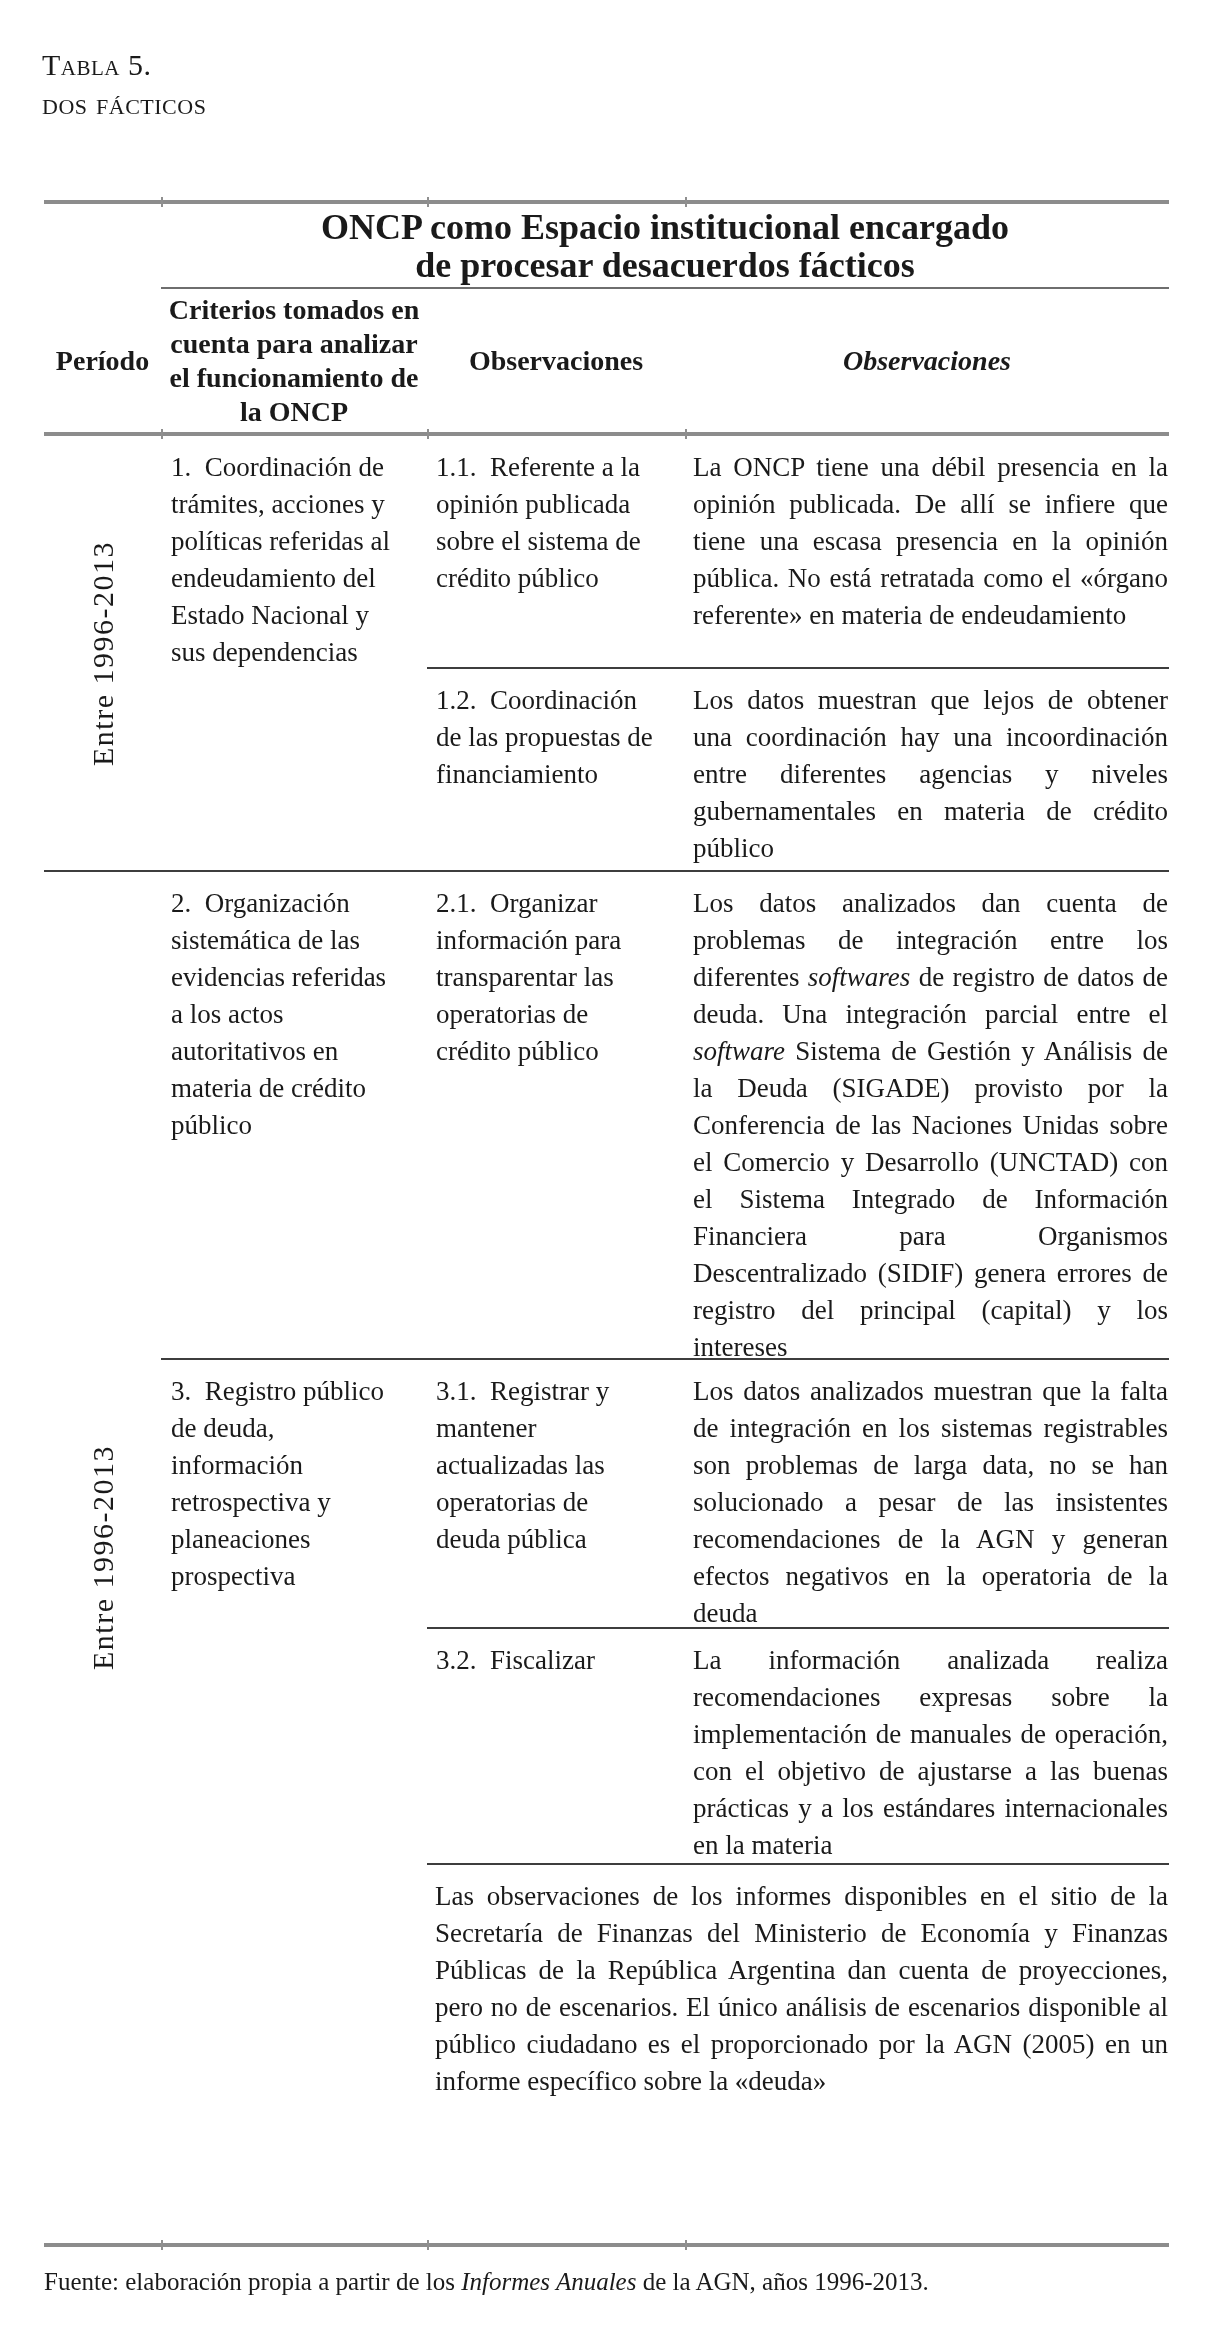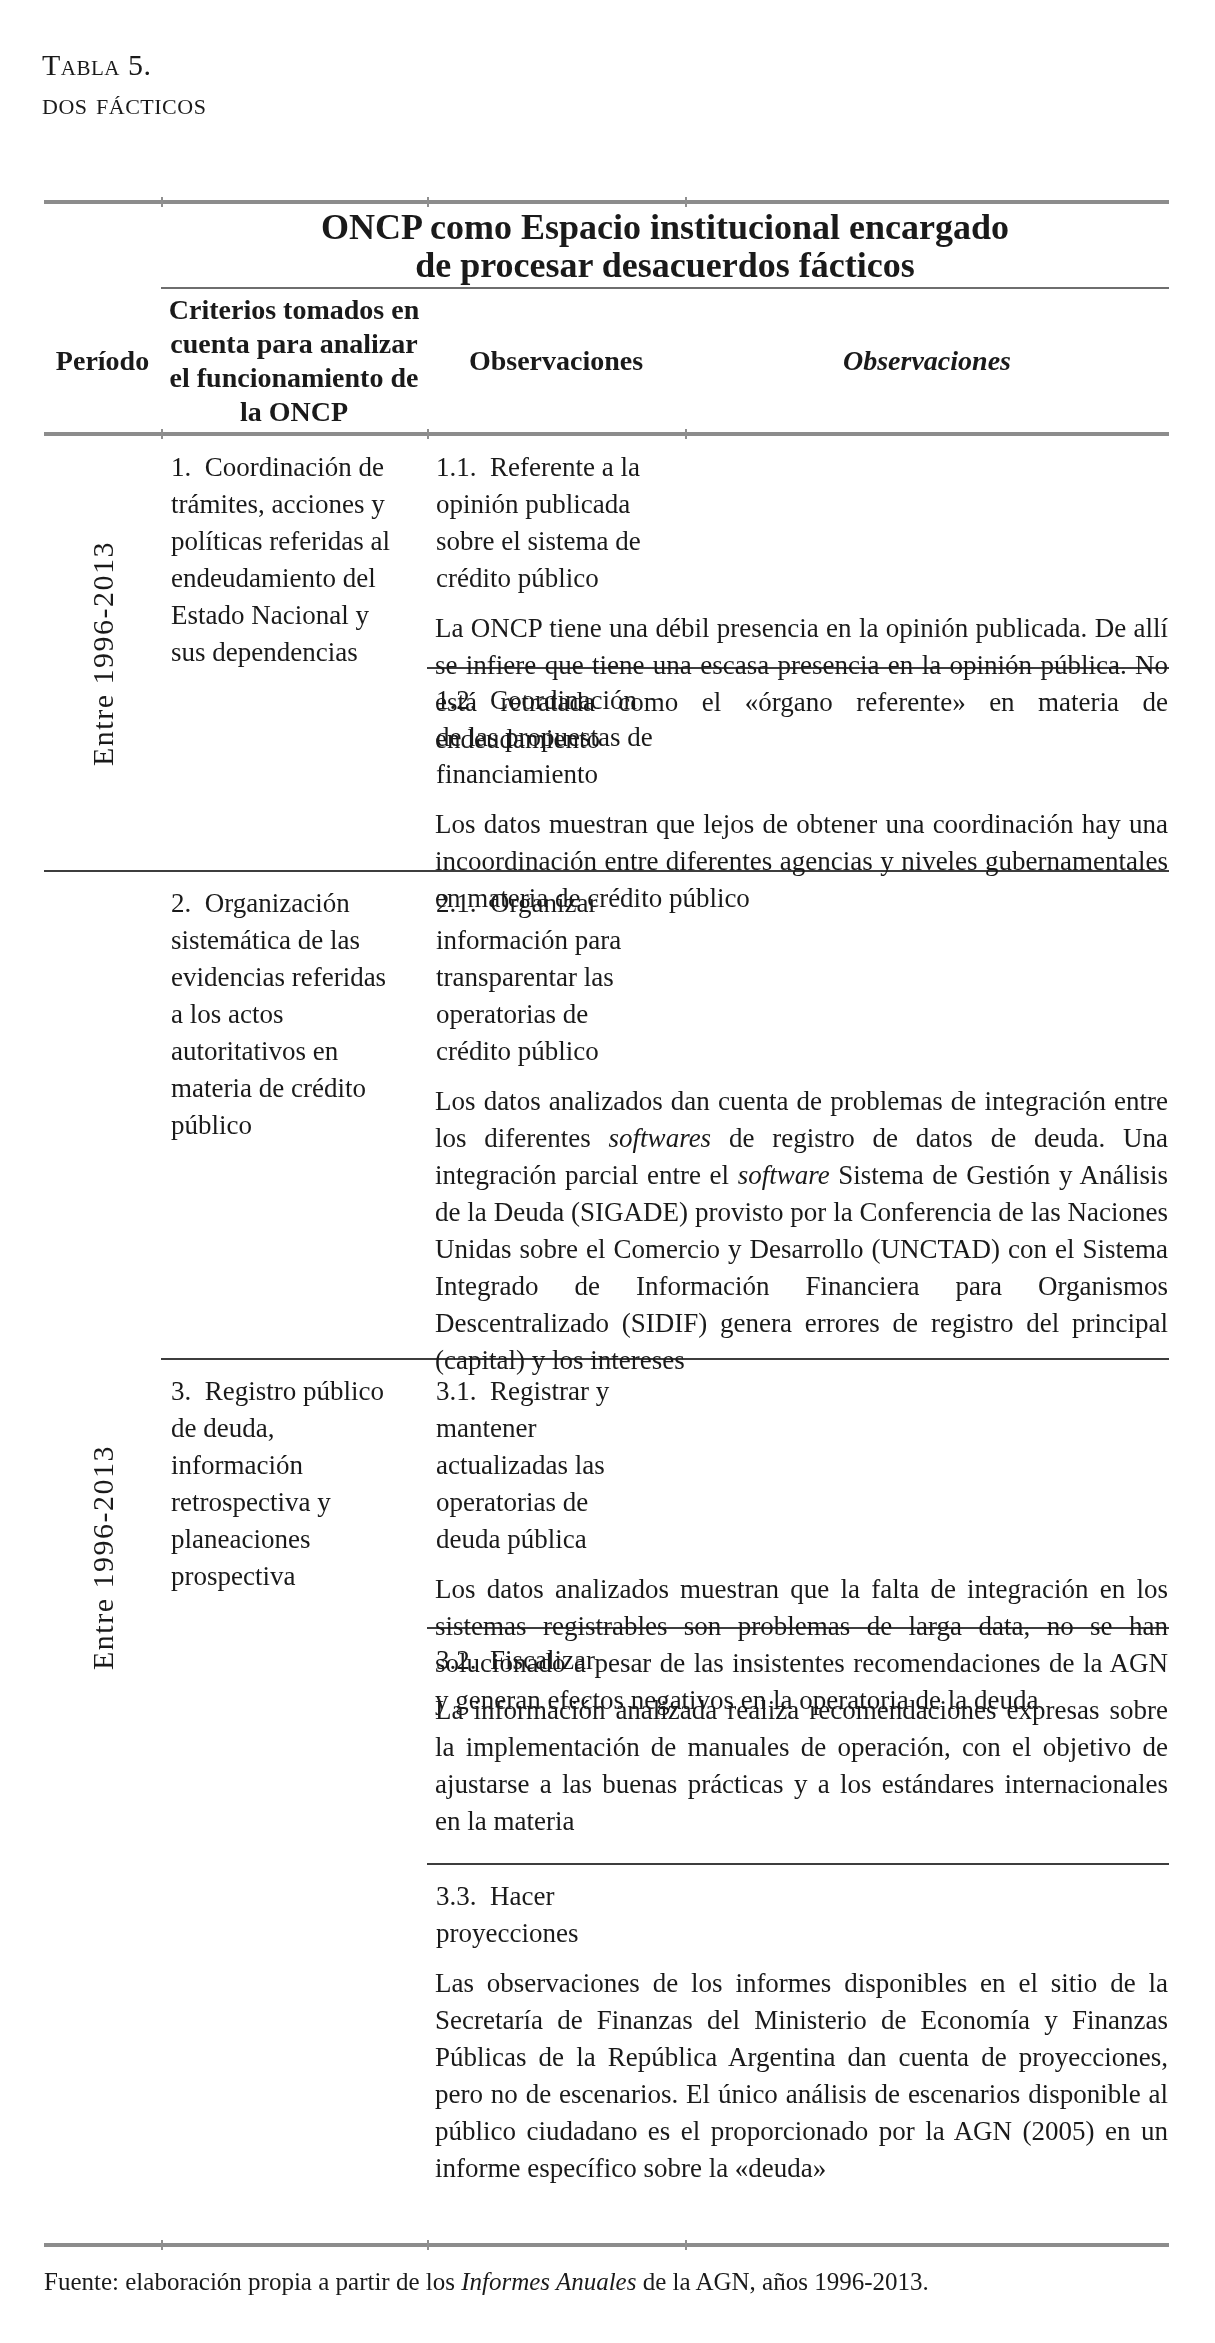--- a/index.html
+++ b/index.html
@@ -63,21 +63,21 @@
     font-size: 30px; letter-spacing: 1.5px; white-space: nowrap;
   }
   .section-body { flex: 1; min-width: 0; }
   .group { display: flex; }
   .crit-cell {
     width: 266px; box-sizing: border-box;
     padding: 13px 8px 0 10px;
     font-size: 27px; line-height: 37px; white-space: pre-line;
   }
   .rows { flex: 1; min-width: 0; }
-  .row { display: flex; flex-direction: column; }
+  .row { display: flex; }
   .sub-cell {
     width: 258px; box-sizing: border-box;
     padding: 13px 10px 0 9px;
     font-size: 27px; line-height: 37px; white-space: pre-line;
   }
   .obs-cell {
     flex: 1; box-sizing: border-box;
     padding: 13px 1px 0 8px;
     font-size: 27px; line-height: 37px; text-align: justify;
   }
@@ -204,22 +204,20 @@
 deuda pública</div>
             <div class="obs-cell">Los datos analizados muestran que la falta de integración en los sistemas registrables son problemas de larga data, no se han solucionado a pesar de las insistentes recomendaciones de la AGN y generan efectos negativos en la operatoria de la deuda</div>
           </div>
           <div class="rule-thin"></div>
           <div class="row h-row-32">
             <div class="sub-cell">3.2.&nbsp;&nbsp;Fiscalizar</div>
             <div class="obs-cell">La información analizada realiza recomendaciones expresas sobre la implementación de manuales de operación, con el objetivo de ajustarse a las buenas prácticas y a los estándares internacionales en la materia</div>
           </div>
           <div class="rule-thin"></div>
           <div class="row h-row-33">
-            <div class="sub-cell">3.3.&nbsp;&nbsp;Hacer
-proyecciones</div>
             <div class="obs-cell">Las observaciones de los informes disponibles en el sitio de la Secretaría de Finanzas del Ministerio de Economía y Finanzas Públicas de la República Argentina dan cuenta de proyecciones, pero no de escenarios. El único análisis de escenarios disponible al público ciudadano es el proporcionado por la AGN (2005) en un informe específico sobre la «deuda»</div>
           </div>
         </div>
       </div>
     </div>
   </div>
 
   <div class="rule-heavy">
     <div class="tick t1"></div>
     <div class="tick t2"></div>

